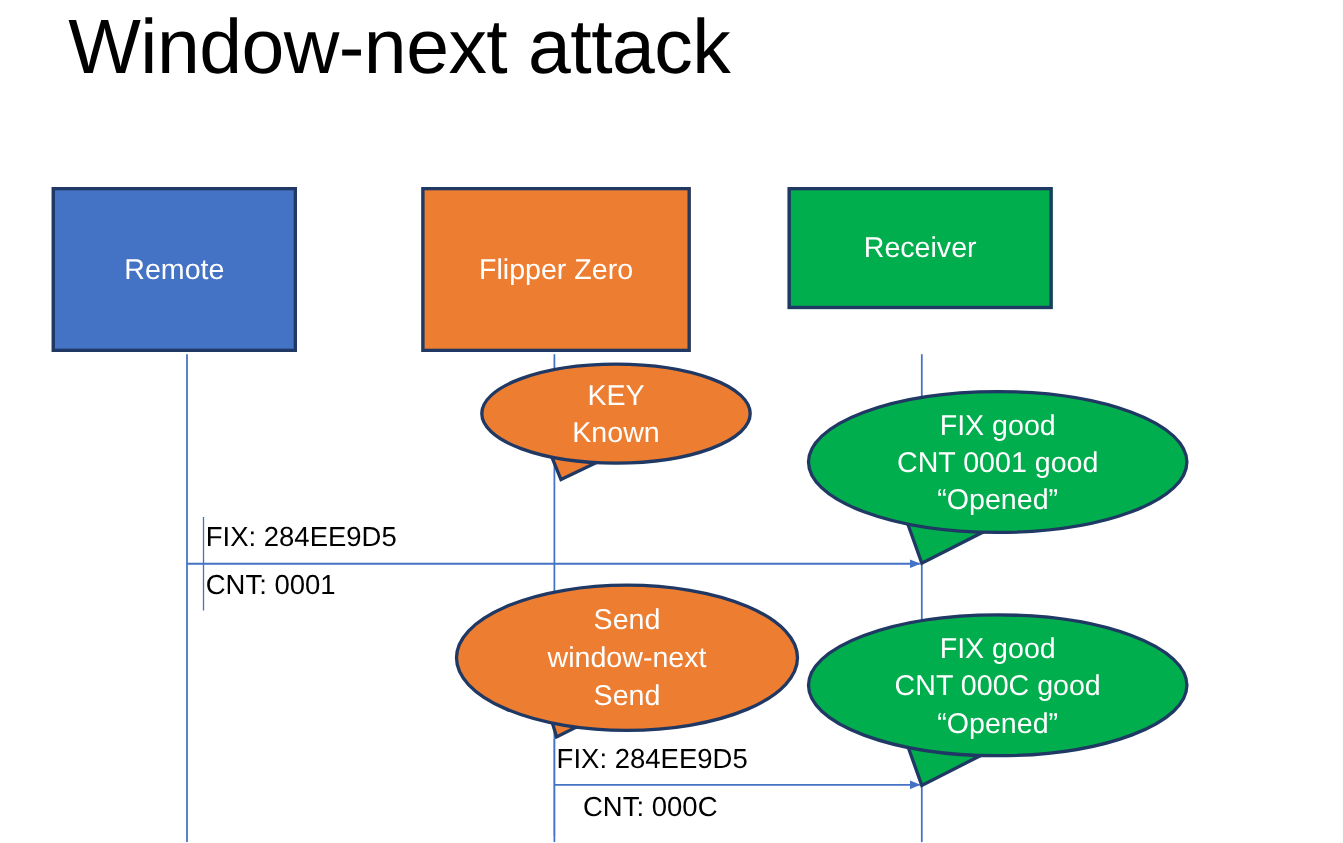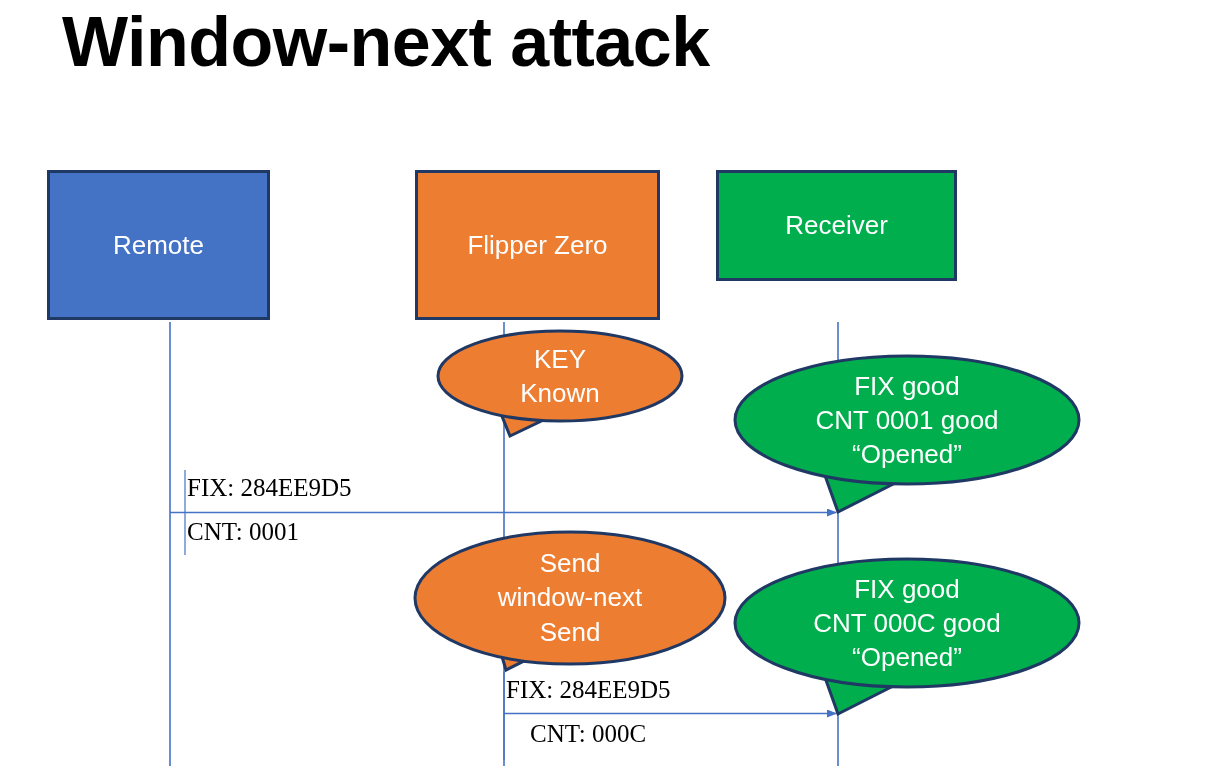--- a/index.html
+++ b/index.html
@@ -13,21 +13,21 @@
     height: 766px;
     background: #ffffff;
     overflow: hidden;
     font-family: "Liberation Sans", sans-serif;
   }
   #slide-title {
     position: absolute;
     left: 62px;
     top: 2px;
     font-size: 70px;
-    font-weight: 700;
+    font-weight: 400;
     color: #000000;
     letter-spacing: -0.5px;
     white-space: nowrap;
     font-family: "Liberation Sans", sans-serif;
   }
   svg.layer {
     position: absolute;
     left: 0;
     top: 0;
     width: 1221px;
@@ -56,21 +56,21 @@
     line-height: 1.32;
     text-align: center;
     font-family: "Liberation Sans", sans-serif;
     pointer-events: none;
   }
   .msg-label {
     position: absolute;
     color: #000000;
     font-size: 25px;
     white-space: nowrap;
-    font-family: Liberation Serif, serif;
+    font-family: Liberation Sans, sans-serif;
   }
 </style>
 </head>
 <body>
 
 <div id="slide">
 
   <div id="slide-title">Window-next attack</div>
 
   <svg class="layer" viewBox="0 0 1221 766" xmlns="http://www.w3.org/2000/svg">
@@ -108,21 +108,21 @@
     <g>
       <path d="M 838,714 L 823,672 L 905,680 Z" fill="#00AE4D" stroke="#1F3864" stroke-width="3"></path>
       <ellipse cx="907" cy="623" rx="172" ry="64" fill="#00AE4D" stroke="#1F3864" stroke-width="3"></ellipse>
     </g>
   </svg>
 
   <div class="actor-box" style="left:47px; top:170px; width:223px; height:150px; background:#4472C4;">
     <span>Remote</span>
   </div>
 
-  <div class="actor-box" style="left:383px; top:170px; width:245px; height:150px; background:#ED7D31;margin-left:32px;">
+  <div class="actor-box" style="left:383px; top:170px; width:245px; height:150px; background:#ED7D31;">
     <span>Flipper Zero</span>
   </div>
 
   <div class="actor-box" style="left:716px; top:170px; width:241px; height:111px; background:#00AE4D;">
     <span>Receiver</span>
   </div>
 
   <div class="bubble-text" style="left:452px; top:334px; width:216px; height:84px;">
     <span>KEY</span>
     <span>Known</span>

